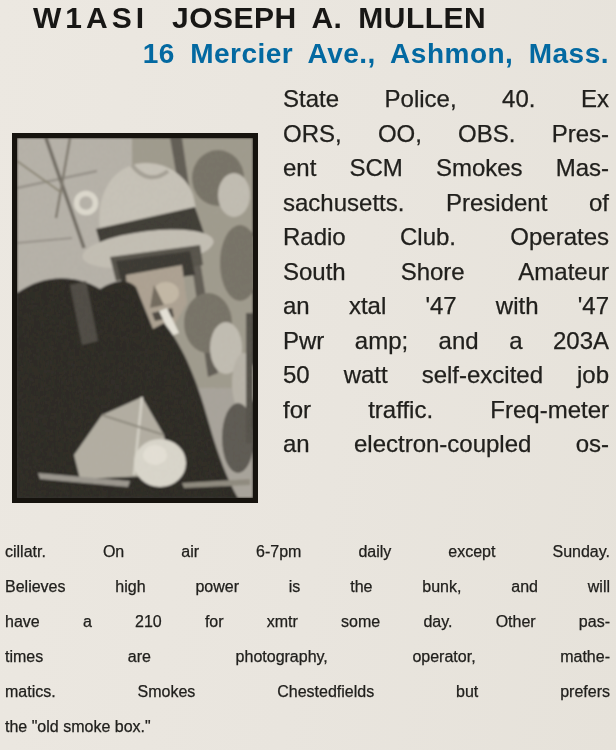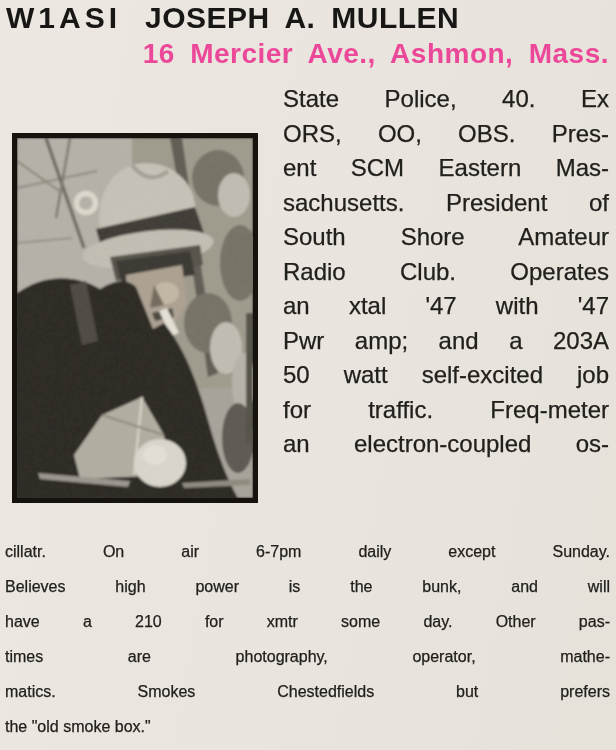--- a/index.html
+++ b/index.html
@@ -11,27 +11,27 @@
     color: #21201d;
   }
   .scan-page { position: absolute; inset: 0; }
 
   
   .callsign-line {
     position: absolute; top: 3px; left: 6px; right: 4px;
     font-size: 30px; font-weight: 700; line-height: 1;
     white-space: nowrap; color: #181715;
   }
-  .callsign { letter-spacing: 4px; }
+  .callsign { letter-spacing: 4px; margin-left: 27px; }
   .holder-name { margin-left: 24px; letter-spacing: 0.5px; word-spacing: 7px; }
   .address-line {
     position: absolute; top: 40px; left: 0; right: 7px;
     text-align: right;
     font-size: 28px; font-weight: 700; line-height: 1;
-    letter-spacing: 0.5px; word-spacing: 7px; color: #ec4899;
+    letter-spacing: 0.5px; word-spacing: 7px; color: #0369a1;
   }
 
   
   .photo-frame {
     position: absolute; left: 12px; top: 133px;
     width: 246px; height: 370px;
   }
   .photo-frame svg { display: block; width: 100%; height: 100%; }
 
   
@@ -141,24 +141,24 @@
         <path d="M170,350 L238,346 L238,352 L172,355 Z" fill="#8b8679"></path>
 
         <rect x="5" y="5" width="236" height="360" filter="url(#grain)" opacity="0.18"></rect>
       </g>
     </svg>
   </div>
 
   <div class="bio-right">
     <div class="jline">State Police, 40. Ex</div>
     <div class="jline">ORS, OO, OBS. Pres-</div>
-    <div class="jline">ent SCM Eastern Mas-</div>
+    <div class="jline">ent SCM Smokes Mas-</div>
     <div class="jline">sachusetts. President of</div>
+    <div class="jline">Radio Club. Operates</div>
     <div class="jline">South Shore Amateur</div>
-    <div class="jline">Radio Club. Operates</div>
     <div class="jline">an xtal '47 with '47</div>
     <div class="jline">Pwr amp; and a 203A</div>
     <div class="jline">50 watt self-excited job</div>
     <div class="jline">for traffic. Freq-meter</div>
     <div class="jline">an electron-coupled os-</div>
   </div>
 
   <div class="bio-bottom">
     <div class="jline">cillatr. On air 6-7pm daily except Sunday.</div>
     <div class="jline">Believes high power is the bunk, and will</div>

